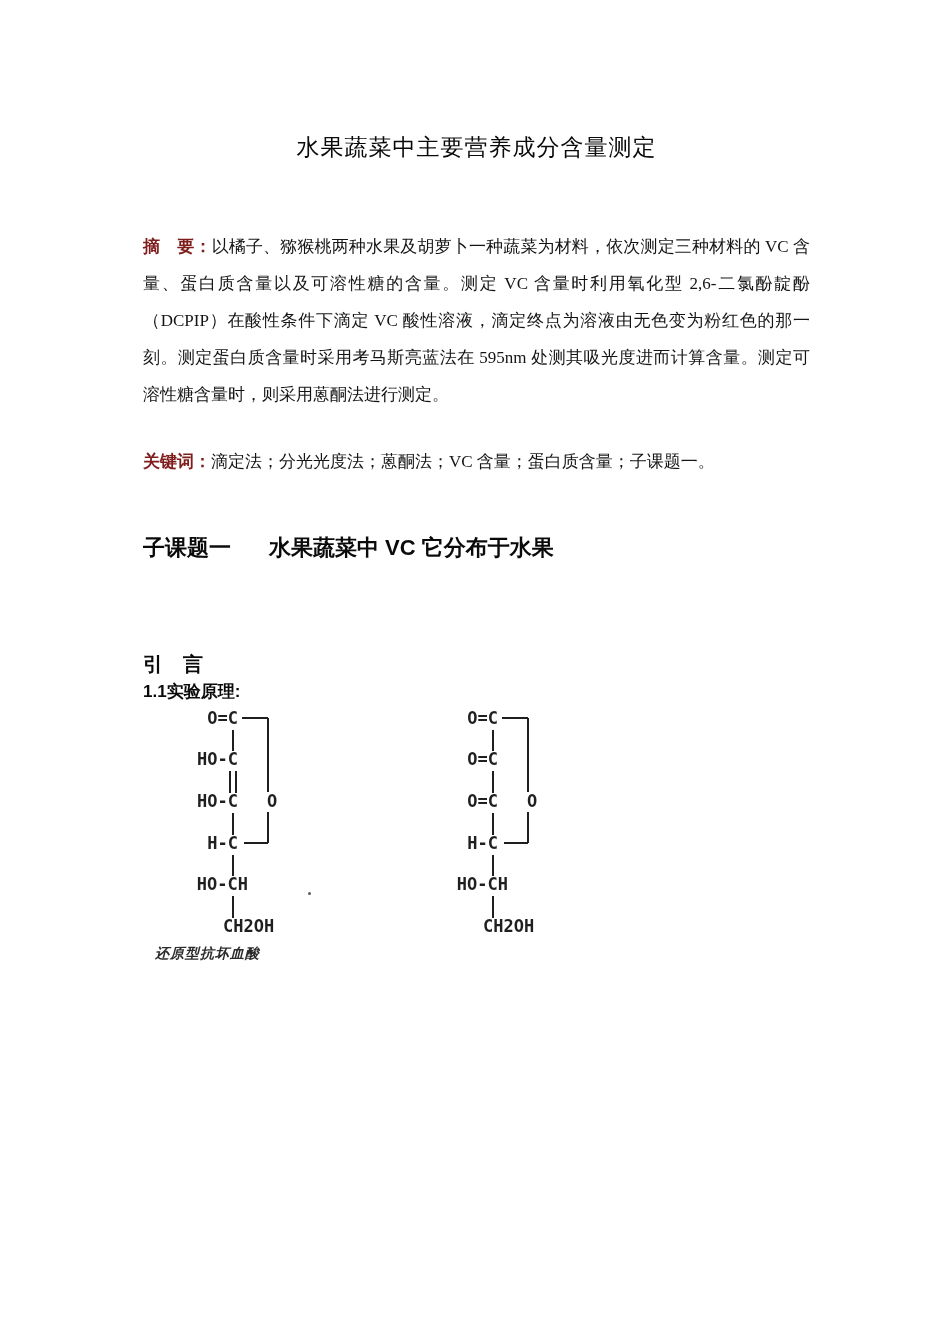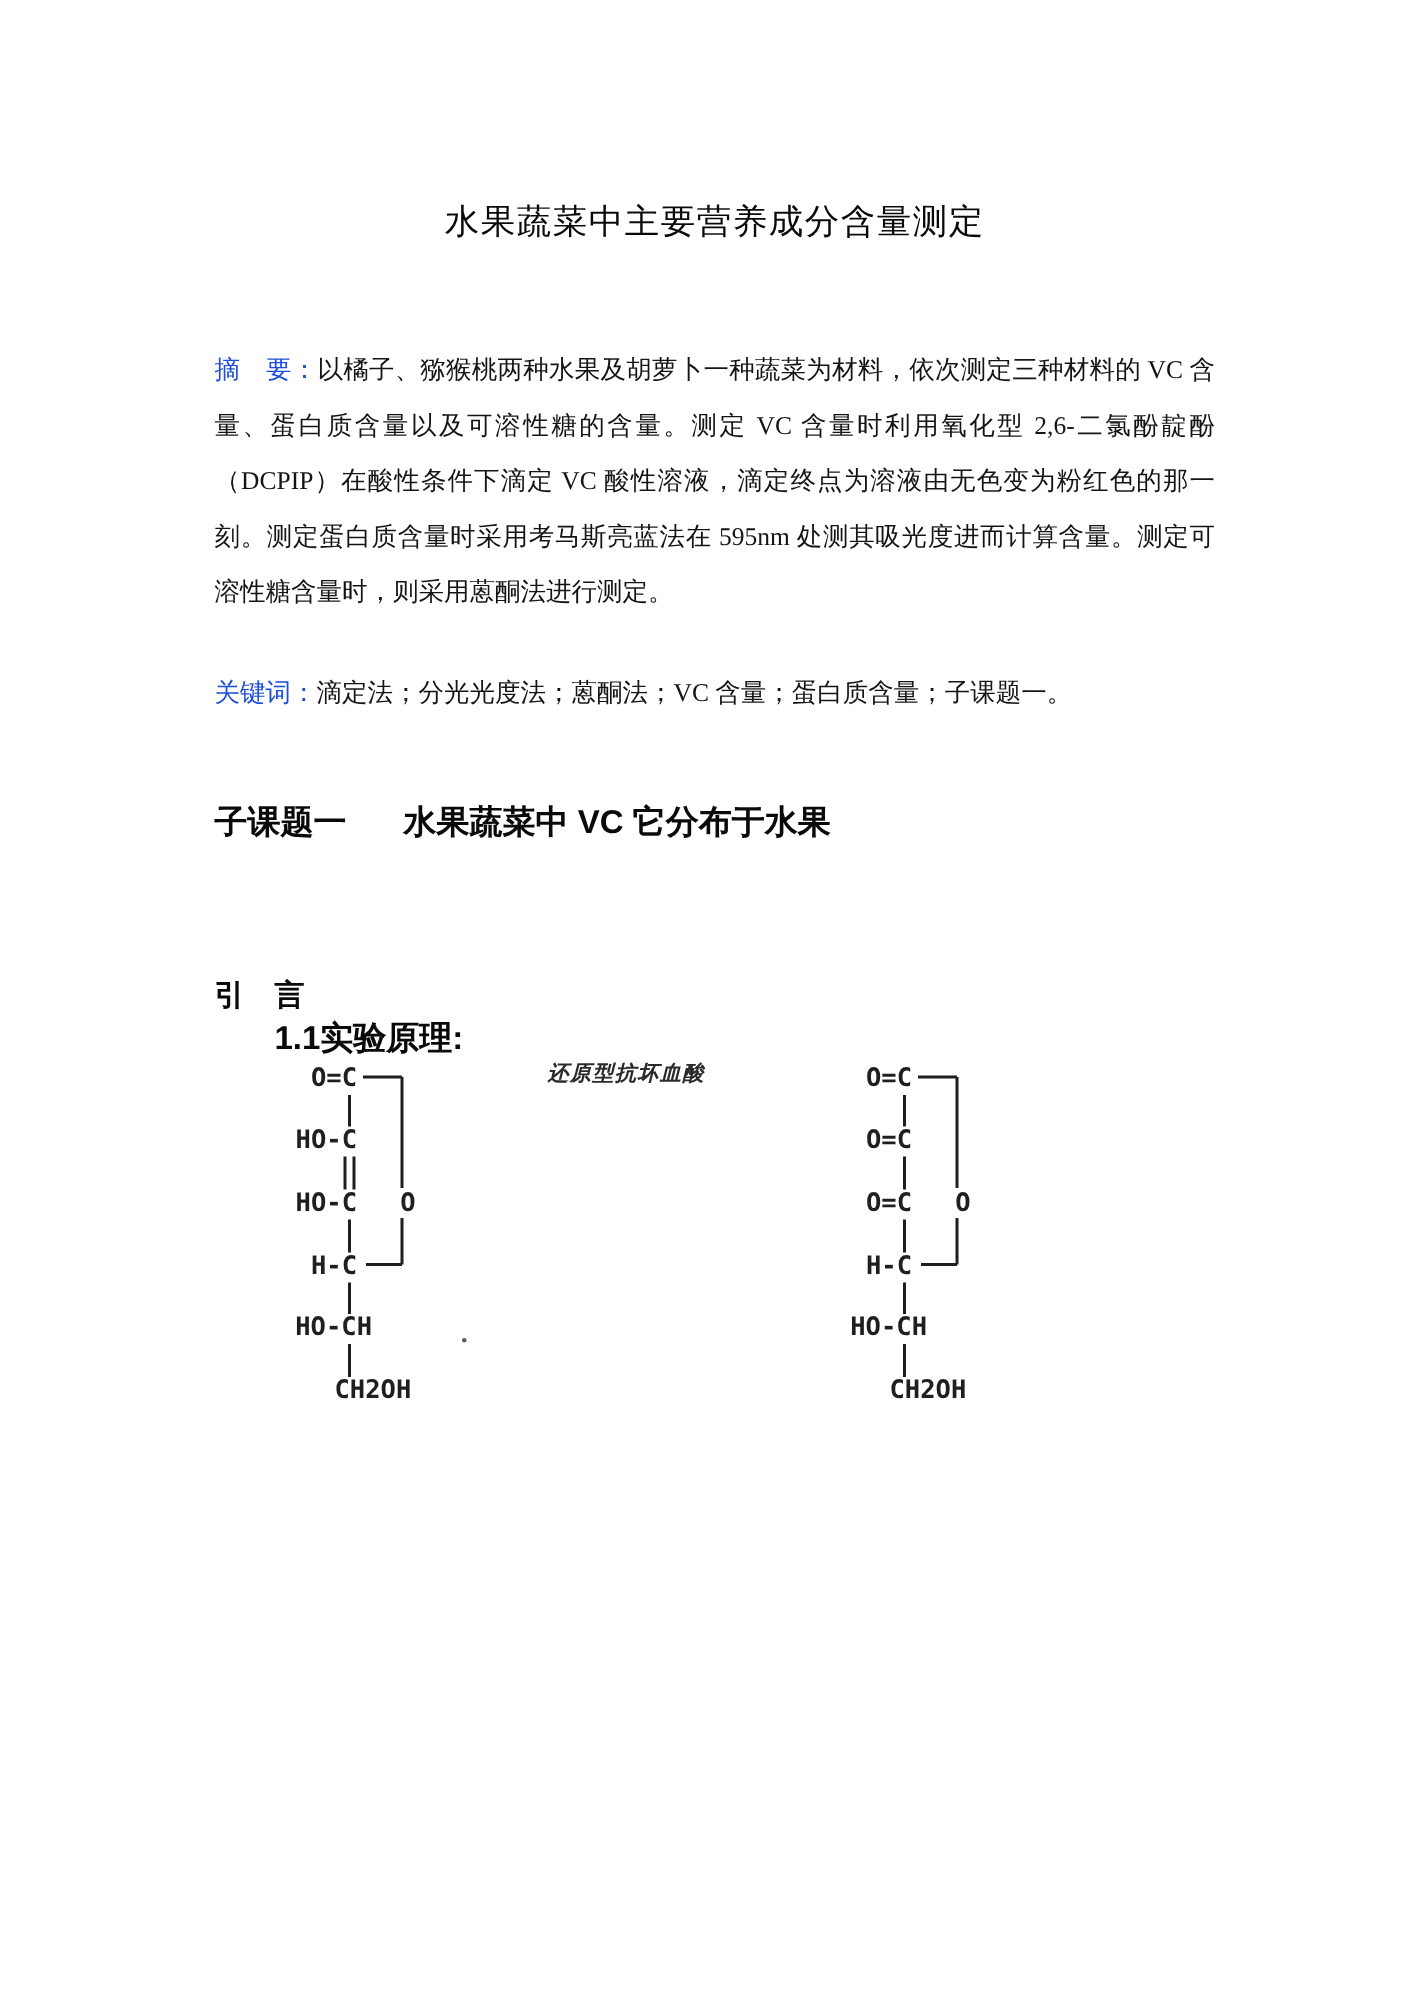--- a/index.html
+++ b/index.html
@@ -30,22 +30,22 @@
   .abstract {
     margin-top: 65px;
     font-size: 17px;
     line-height: 37px;
     text-align: justify;
     color: #141414;
   }
   .abstract .label,
   .keywords .label {
     font-family: "Liberation Sans", "DejaVu Sans", sans-serif;
-    font-weight: normal;
-    color: #1d4ed8;
+    font-weight: bold;
+    color: #7f1d1d;
   }
   .keywords {
     margin-top: 30px;
     font-size: 17px;
     line-height: 37px;
     color: #141414;
   }
   
   .section-heading {
     margin-top: 53px;
@@ -69,34 +69,33 @@
     margin-top: 4px;
     font-size: 17px;
     line-height: 37px;
     text-align: justify;
     text-indent: 2em;
     color: #141414;
   }
   .principle-heading {
     margin-top: 4px;
     font-family: "Liberation Sans", "DejaVu Sans", sans-serif;
-    font-size: 22px;
+    font-size: 17px;
     font-weight: bold;
     line-height: 22px;
     color: #0a0a0a;
-    margin-left: 40px;
   }
   
   .figures {
     position: relative;
     margin-top: 2px;
     display: flex;
     align-items: flex-start;
   }
-  .fig-block { display: flex; flex-direction: row; }
+  .fig-block { display: flex; flex-direction: column; }
   .fig-block.left  { margin-left: 7px; }
   .fig-block.right { margin-left: 50px; }
   .struct-svg { display: block; }
   .struct-svg text {
     font-family: "DejaVu Sans Mono", "Liberation Mono", monospace;
     font-size: 17px;
     font-weight: bold;
     fill: #1f1f1f;
   }
   .fig-caption {

